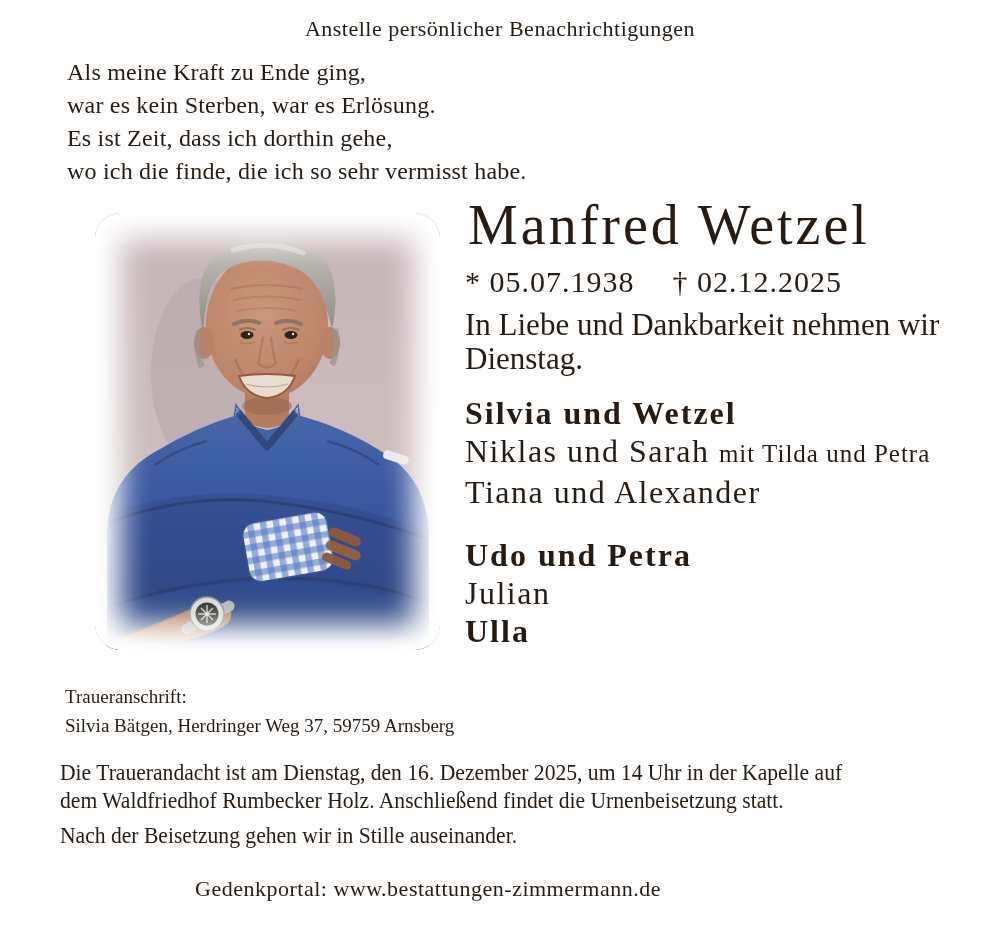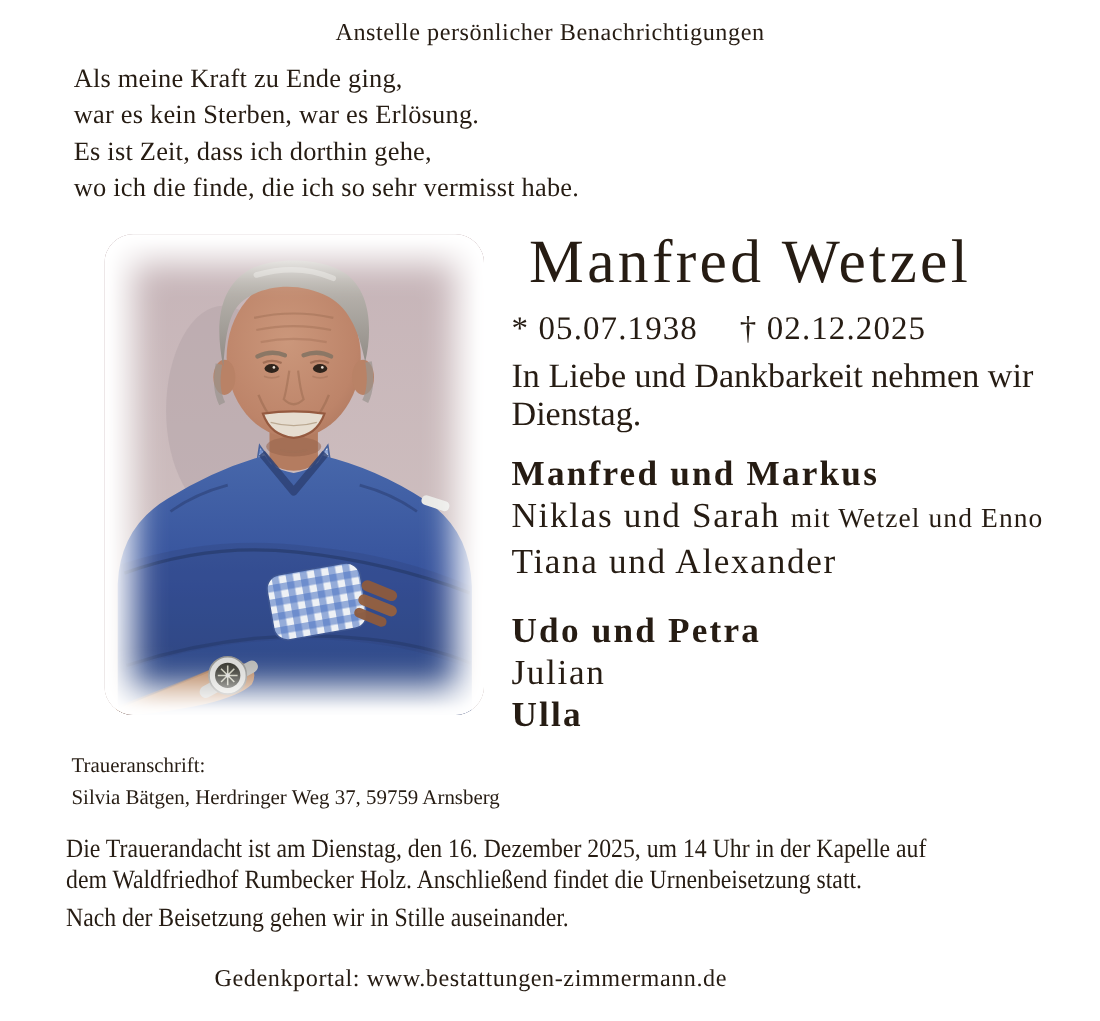--- a/index.html
+++ b/index.html
@@ -21,21 +21,21 @@
     border-radius:26px;overflow:hidden;background:#cfc0c1;
   }
   .photo svg{display:block;width:100%;height:100%;}
   .photo::after{
     content:"";position:absolute;inset:0;border-radius:26px;
     box-shadow:inset 0 0 30px 26px #ffffff, inset 0 0 8px 6px rgba(255,255,255,.8);
     pointer-events:none;
   }
   
   .right-col{top:193px;left:465px;width:510px;}
-  .name{font-size:56px;line-height:58px;font-weight:normal;letter-spacing:3px;margin:16px;white-space:nowrap;}
+  .name{font-size:56px;line-height:58px;font-weight:normal;letter-spacing:3px;margin:3px;white-space:nowrap;}
   .dates{margin-top:12px;font-size:30px;line-height:32px;letter-spacing:1px;white-space:nowrap;}
   .dates .death{margin-left:38px;}
   .intro{margin-top:10px;font-size:31px;line-height:34px;}
   .mourners{margin-top:18px;font-size:32px;line-height:38px;letter-spacing:1.5px;white-space:nowrap;}
   .mourners .bold{font-weight:bold;letter-spacing:2px;}
   .mourners .gap{margin-top:25px;}
   .mourners .small{font-size:25px;letter-spacing:1px;}
   
   .address{top:682px;left:65px;font-size:19px;line-height:29px;}
   
@@ -170,22 +170,22 @@
 <div class="abs right-col">
   <h1 class="name">Manfred Wetzel</h1>
   <div class="dates">
     <span>* 05.07.1938</span><span class="death">† 02.12.2025</span>
   </div>
   <div class="intro">
     <div>In Liebe und Dankbarkeit nehmen wir</div>
     <div>Dienstag.</div>
   </div>
   <div class="mourners">
-    <div class="bold">Manfred und Markus</div>
-    <div><span>Niklas und Sarah</span> <span class="small">mit Wetzel und Enno</span></div>
+    <div class="bold">Silvia und Wetzel</div>
+    <div><span>Niklas und Sarah</span> <span class="small">mit Tilda und Petra</span></div>
     <div>Tiana und Alexander</div>
     <div class="bold gap">Udo und Petra</div>
     <div>Julian</div>
     <div class="bold">Ulla</div>
   </div>
 </div>
 
 <div class="abs address">
   <div>Traueranschrift:</div>
   <div>Silvia Bätgen, Herdringer Weg 37, 59759 Arnsberg</div>

